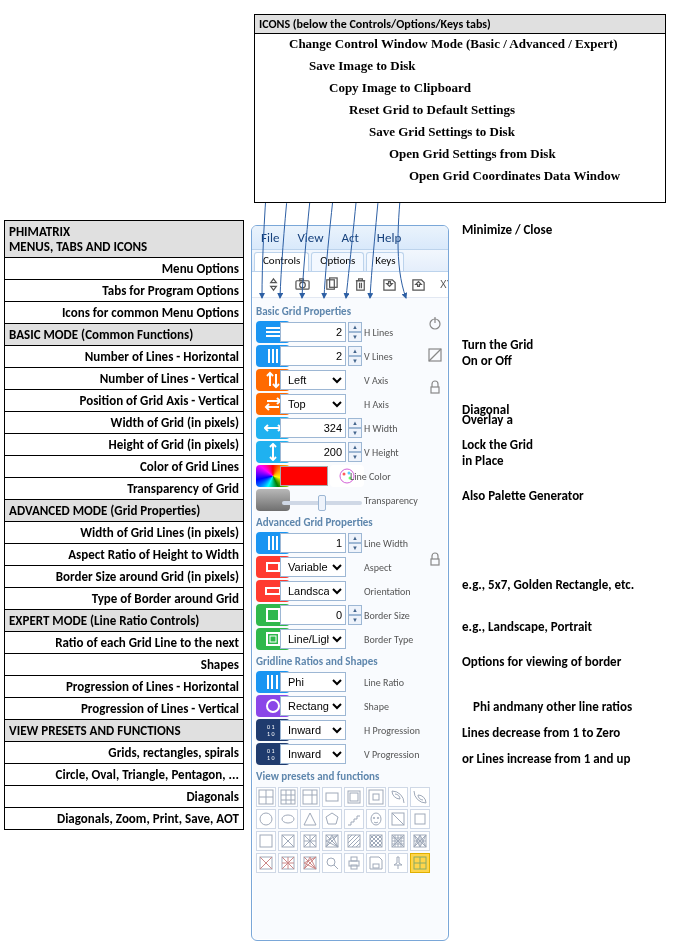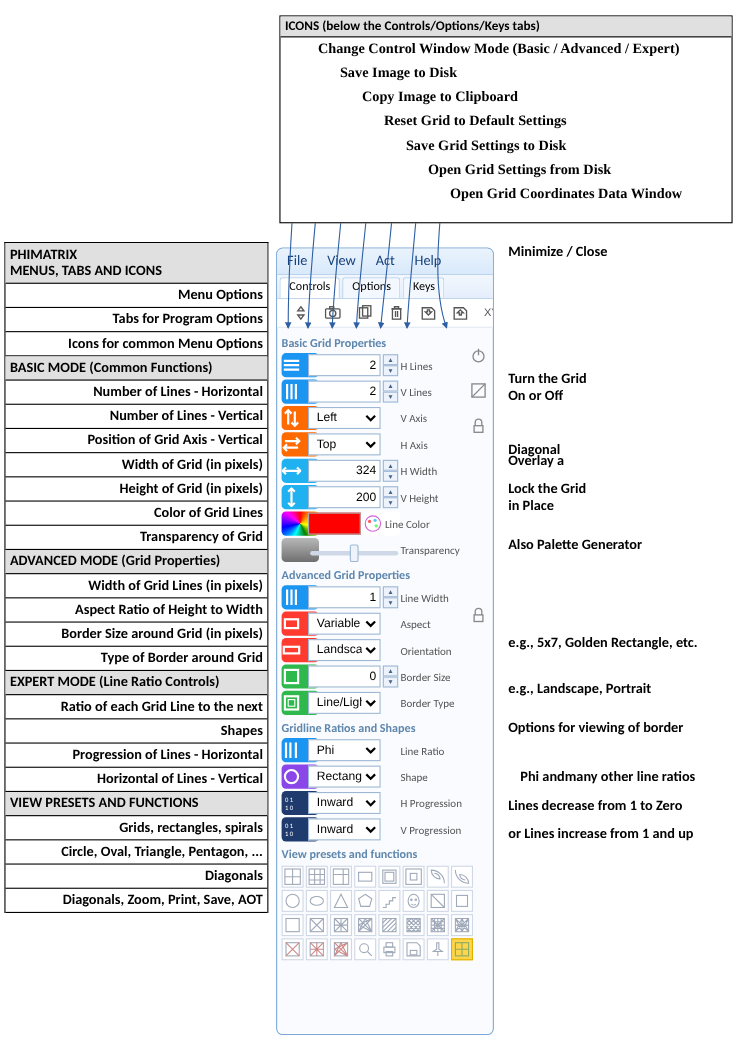--- a/index.html
+++ b/index.html
@@ -120,21 +120,21 @@
   }
   .prop-row{
     display:grid;
     grid-template-columns:22px 66px 14px 72px;
     gap:2px;
     align-items:center;
     height:24px;
   }
   .picon{
     width:34px;height:22px;border-radius:4px;
-    display:flex;align-items:center;
+    display:flex;align-items:center;justify-content:center;
   }
   .picon svg{width:18px;height:18px;}
   .num, .sel{
     height:20px;width:100%;
     border:1px solid #9db7d4;
     font-size:11px;
     background:#fff;
   }
   .num{text-align:right;padding-right:3px;}
   .sel{padding-left:3px;}
@@ -268,21 +268,21 @@
   <div class="lt-row head">ADVANCED MODE (Grid Properties)</div>
   <div class="lt-row">Width of Grid Lines (in pixels)</div>
   <div class="lt-row">Aspect Ratio of Height to Width</div>
   <div class="lt-row">Border Size around Grid (in pixels)</div>
   <div class="lt-row">Type of Border around Grid</div>
 
   <div class="lt-row head">EXPERT MODE (Line Ratio Controls)</div>
   <div class="lt-row">Ratio of each Grid Line to the next</div>
   <div class="lt-row">Shapes</div>
   <div class="lt-row">Progression of Lines - Horizontal</div>
-  <div class="lt-row">Horizontal of Lines - Vertical</div>
+  <div class="lt-row">Progression of Lines - Vertical</div>
 
   <div class="lt-row head">VIEW PRESETS AND FUNCTIONS</div>
   <div class="lt-row">Grids, rectangles, spirals</div>
   <div class="lt-row">Circle, Oval, Triangle, Pentagon, ...</div>
   <div class="lt-row">Diagonals</div>
   <div class="lt-row">Diagonals, Zoom, Print, Save, AOT</div>
 </div>
 
 <div class="app">
   <div class="menubar">

